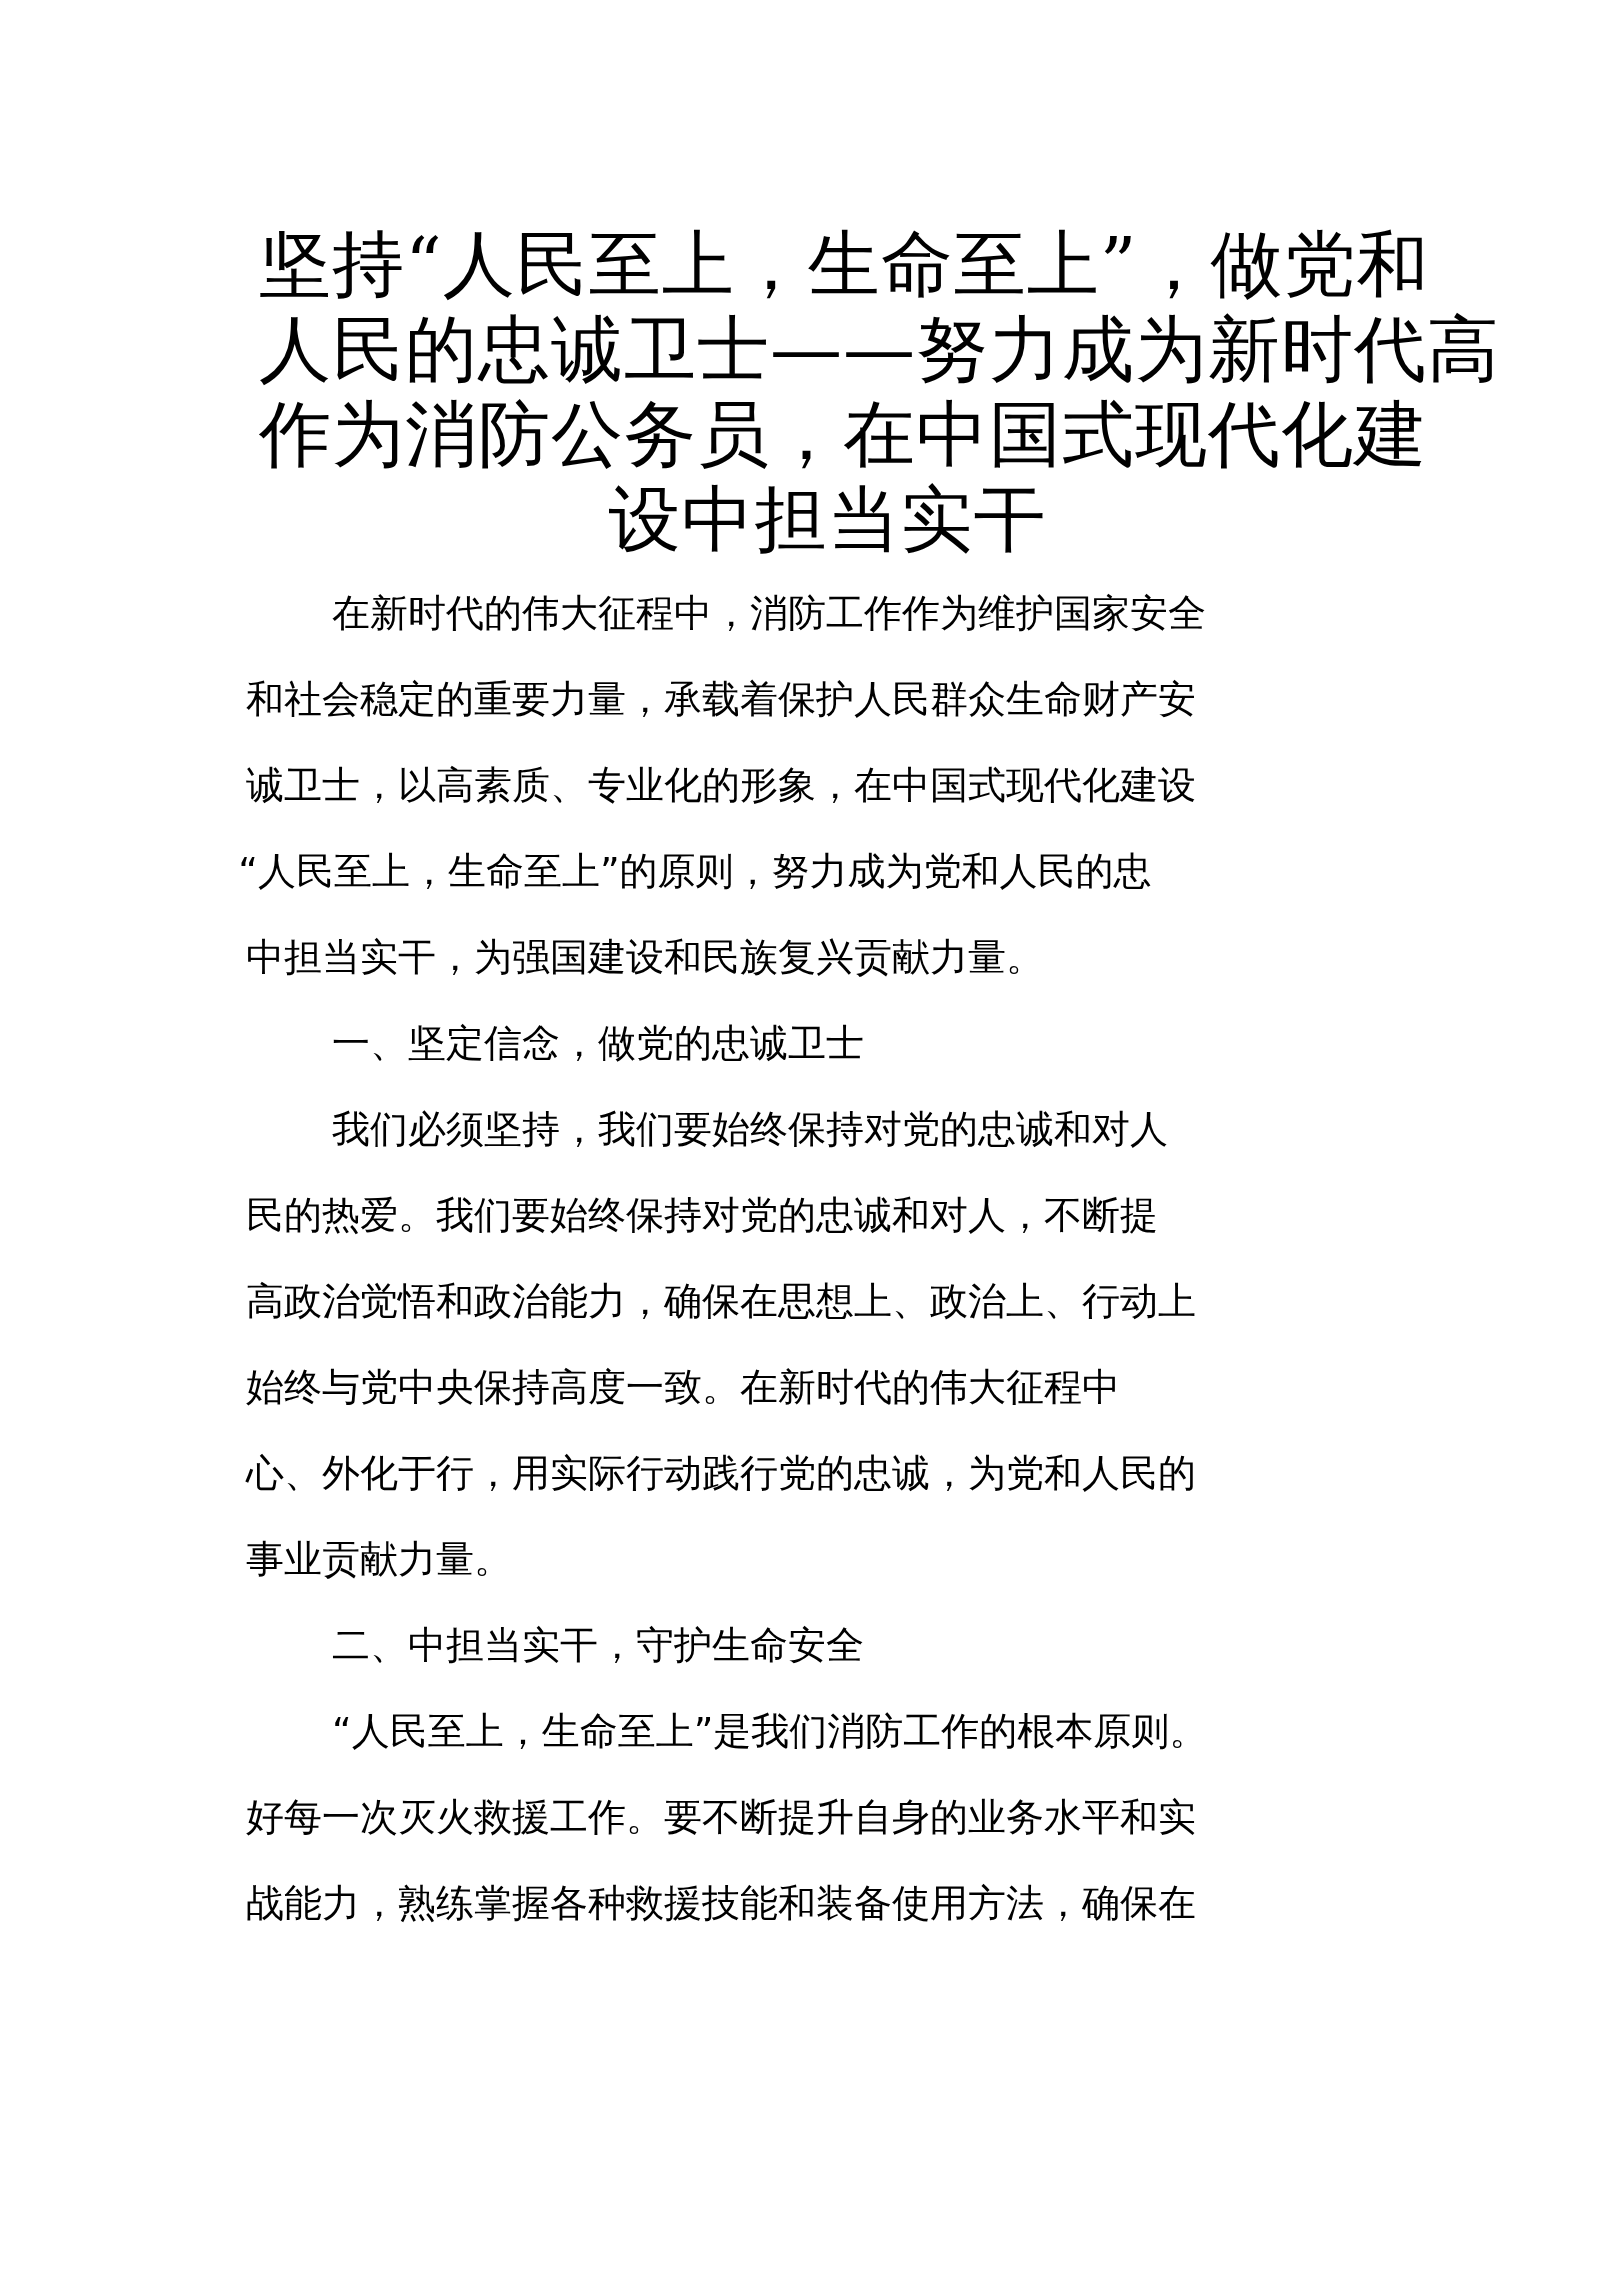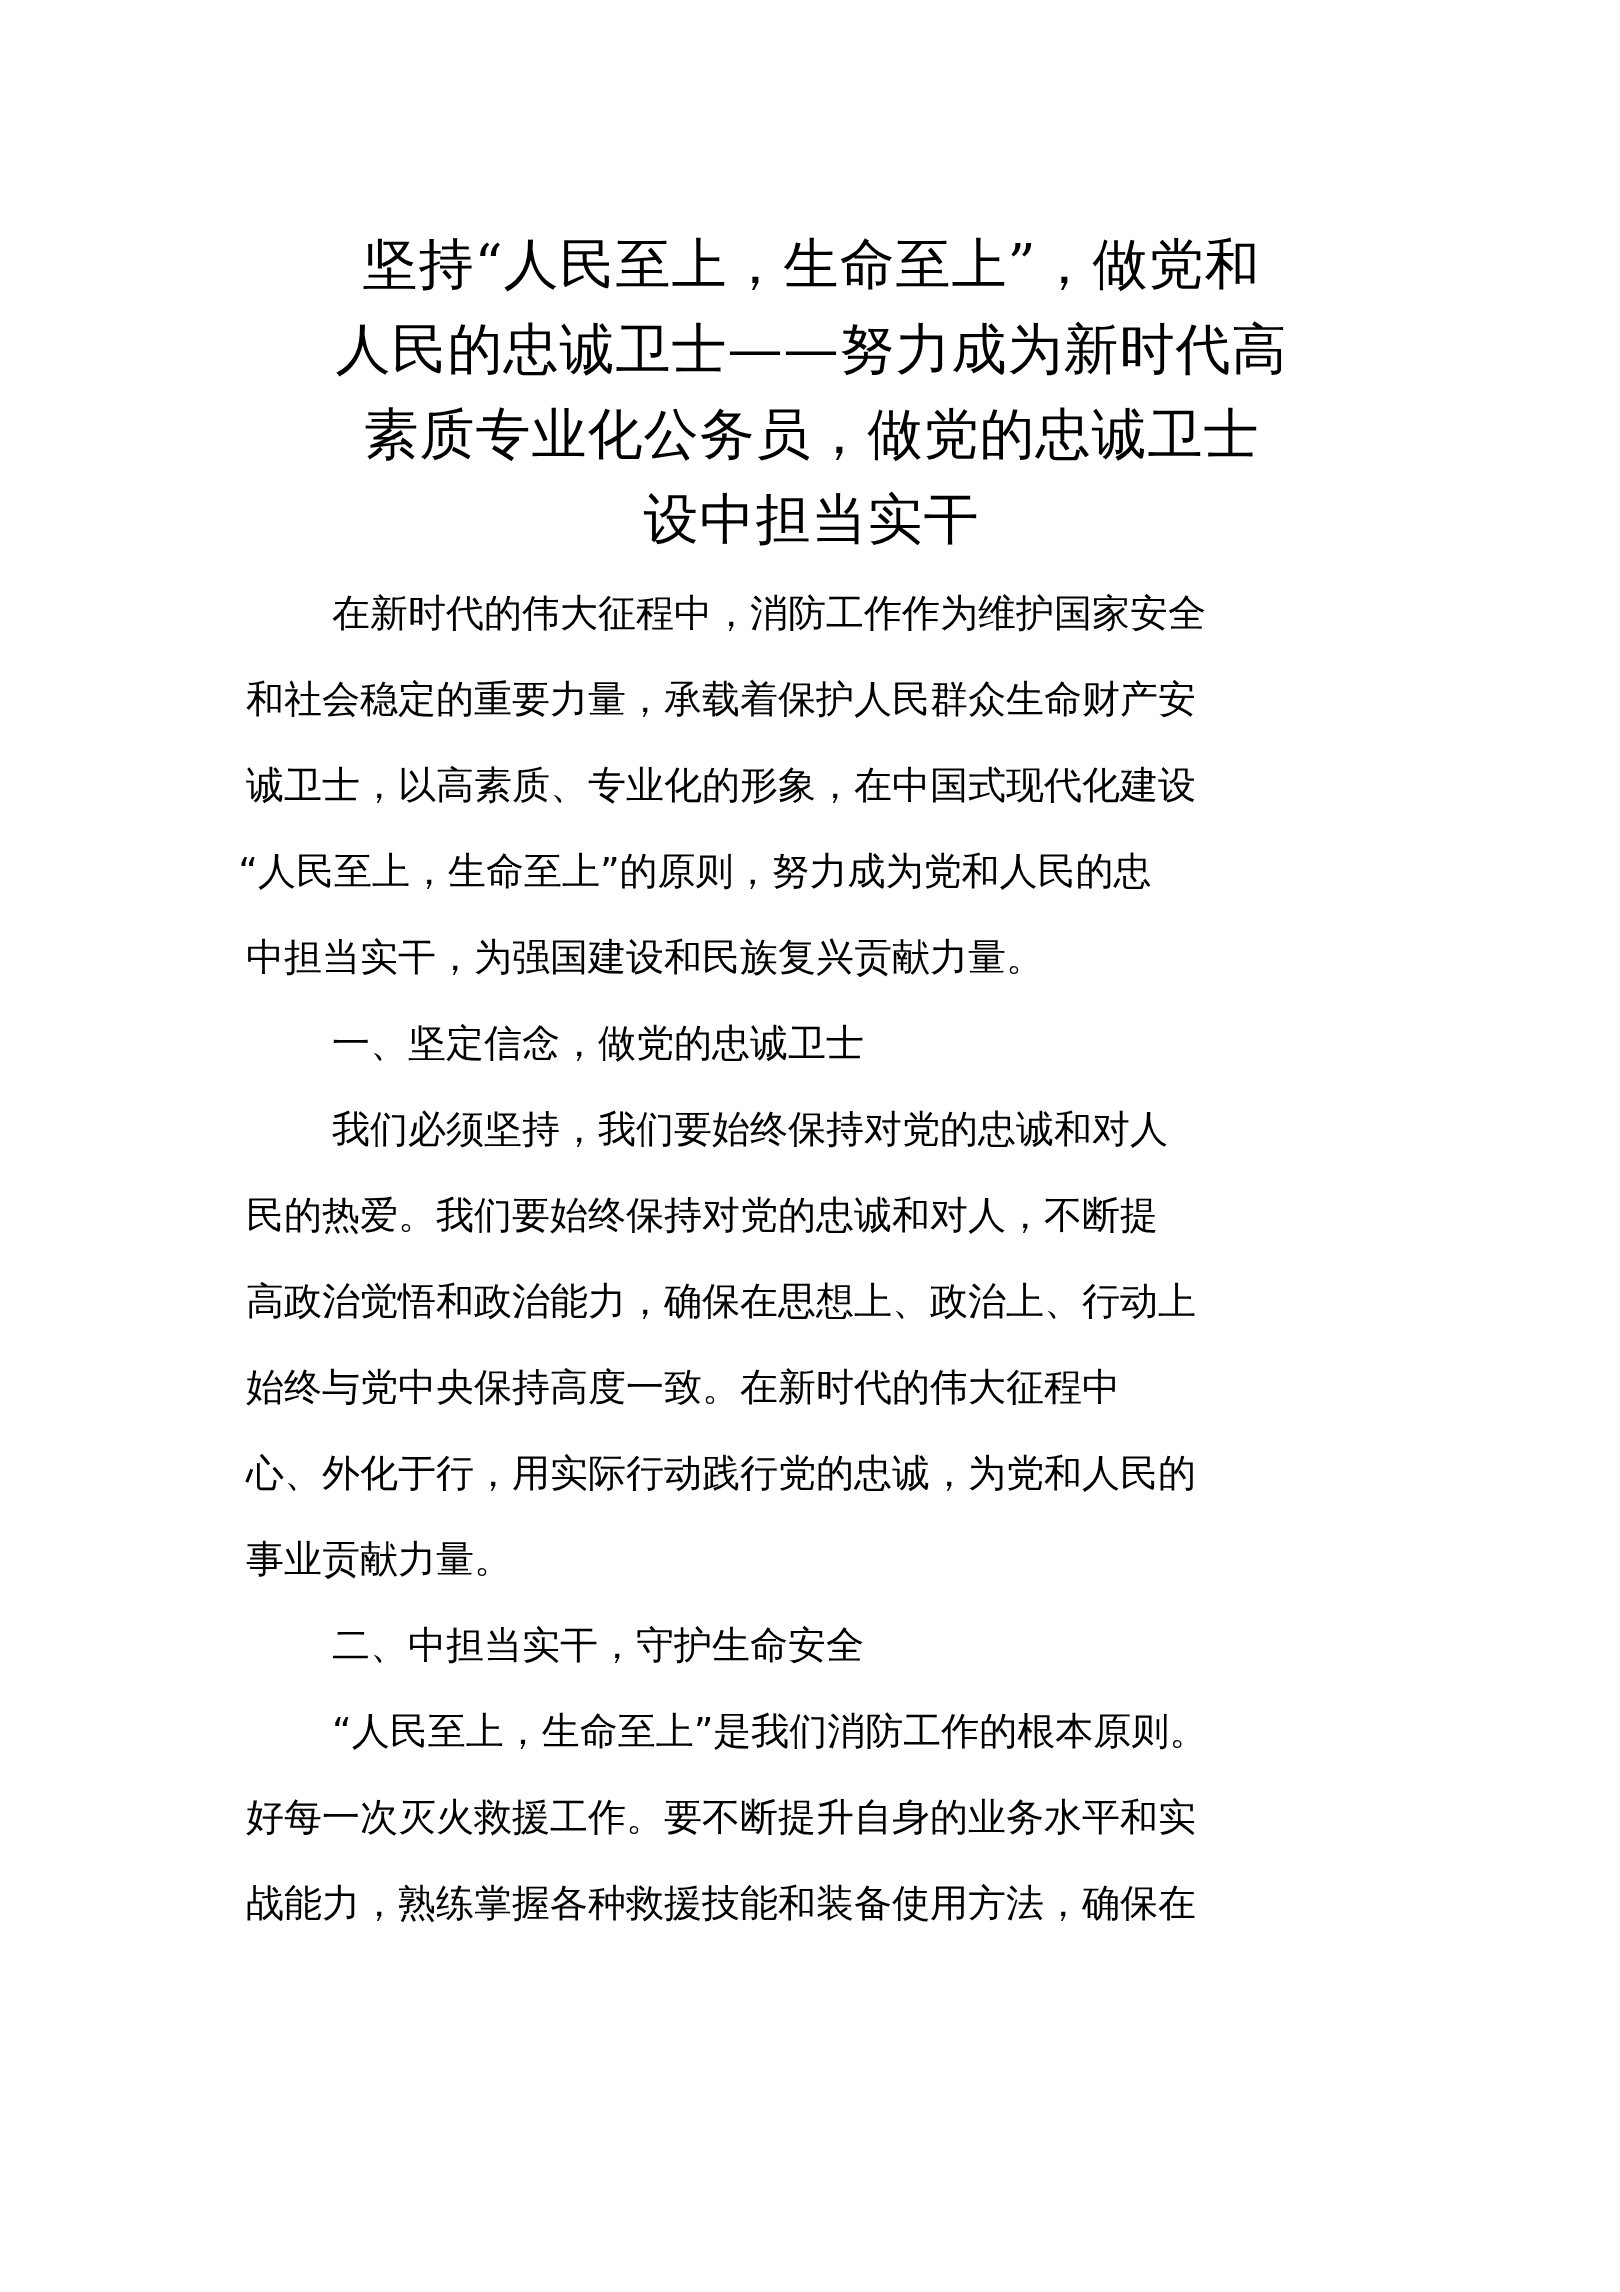--- a/index.html
+++ b/index.html
@@ -17,27 +17,27 @@
     .page {
       position: absolute;
       left: 0;
       top: 0;
       width: 1620px;
       height: 2293px;
       background: #ffffff;
     }
     .title {
       position: absolute;
-      left: 243px;
+      left: 259px;
       top: 222px;
       width: 1137px;
       margin: 0;
       font-family: "DejaVu Serif", "Liberation Serif", serif;
       font-weight: normal;
-      font-size: 55px;
+      font-size: 72px;
       line-height: 85px;
       text-align: center;
       letter-spacing: 1px;
     }
     .title .tl {
       display: block;
       white-space: nowrap;
     }
     .body {
       position: absolute;
@@ -58,21 +58,21 @@
     }
   </style>
 </head>
 <body>
 
 <div class="page">
 
   <h1 class="title">
     <span class="tl">坚持“人民至上，生命至上”，做党和</span>
     <span class="tl">人民的忠诚卫士——努力成为新时代高</span>
-    <span class="tl">素质专业化公务员，做党的忠诚卫士</span>
+    <span class="tl">作为消防公务员，在中国式现代化建</span>
     <span class="tl">设中担当实干</span>
   </h1>
 
   <div class="body">
 
     <div>
       <span class="line indent">在新时代的伟大征程中，消防工作作为维护国家安全</span>
       <span class="line">和社会稳定的重要力量，承载着保护人民群众生命财产安</span>
       <span class="line">诚卫士，以高素质、专业化的形象，在中国式现代化建设</span>
       <span class="line" style="margin-left:-7.8px">“人民至上，生命至上”的原则，努力成为党和人民的忠</span>

